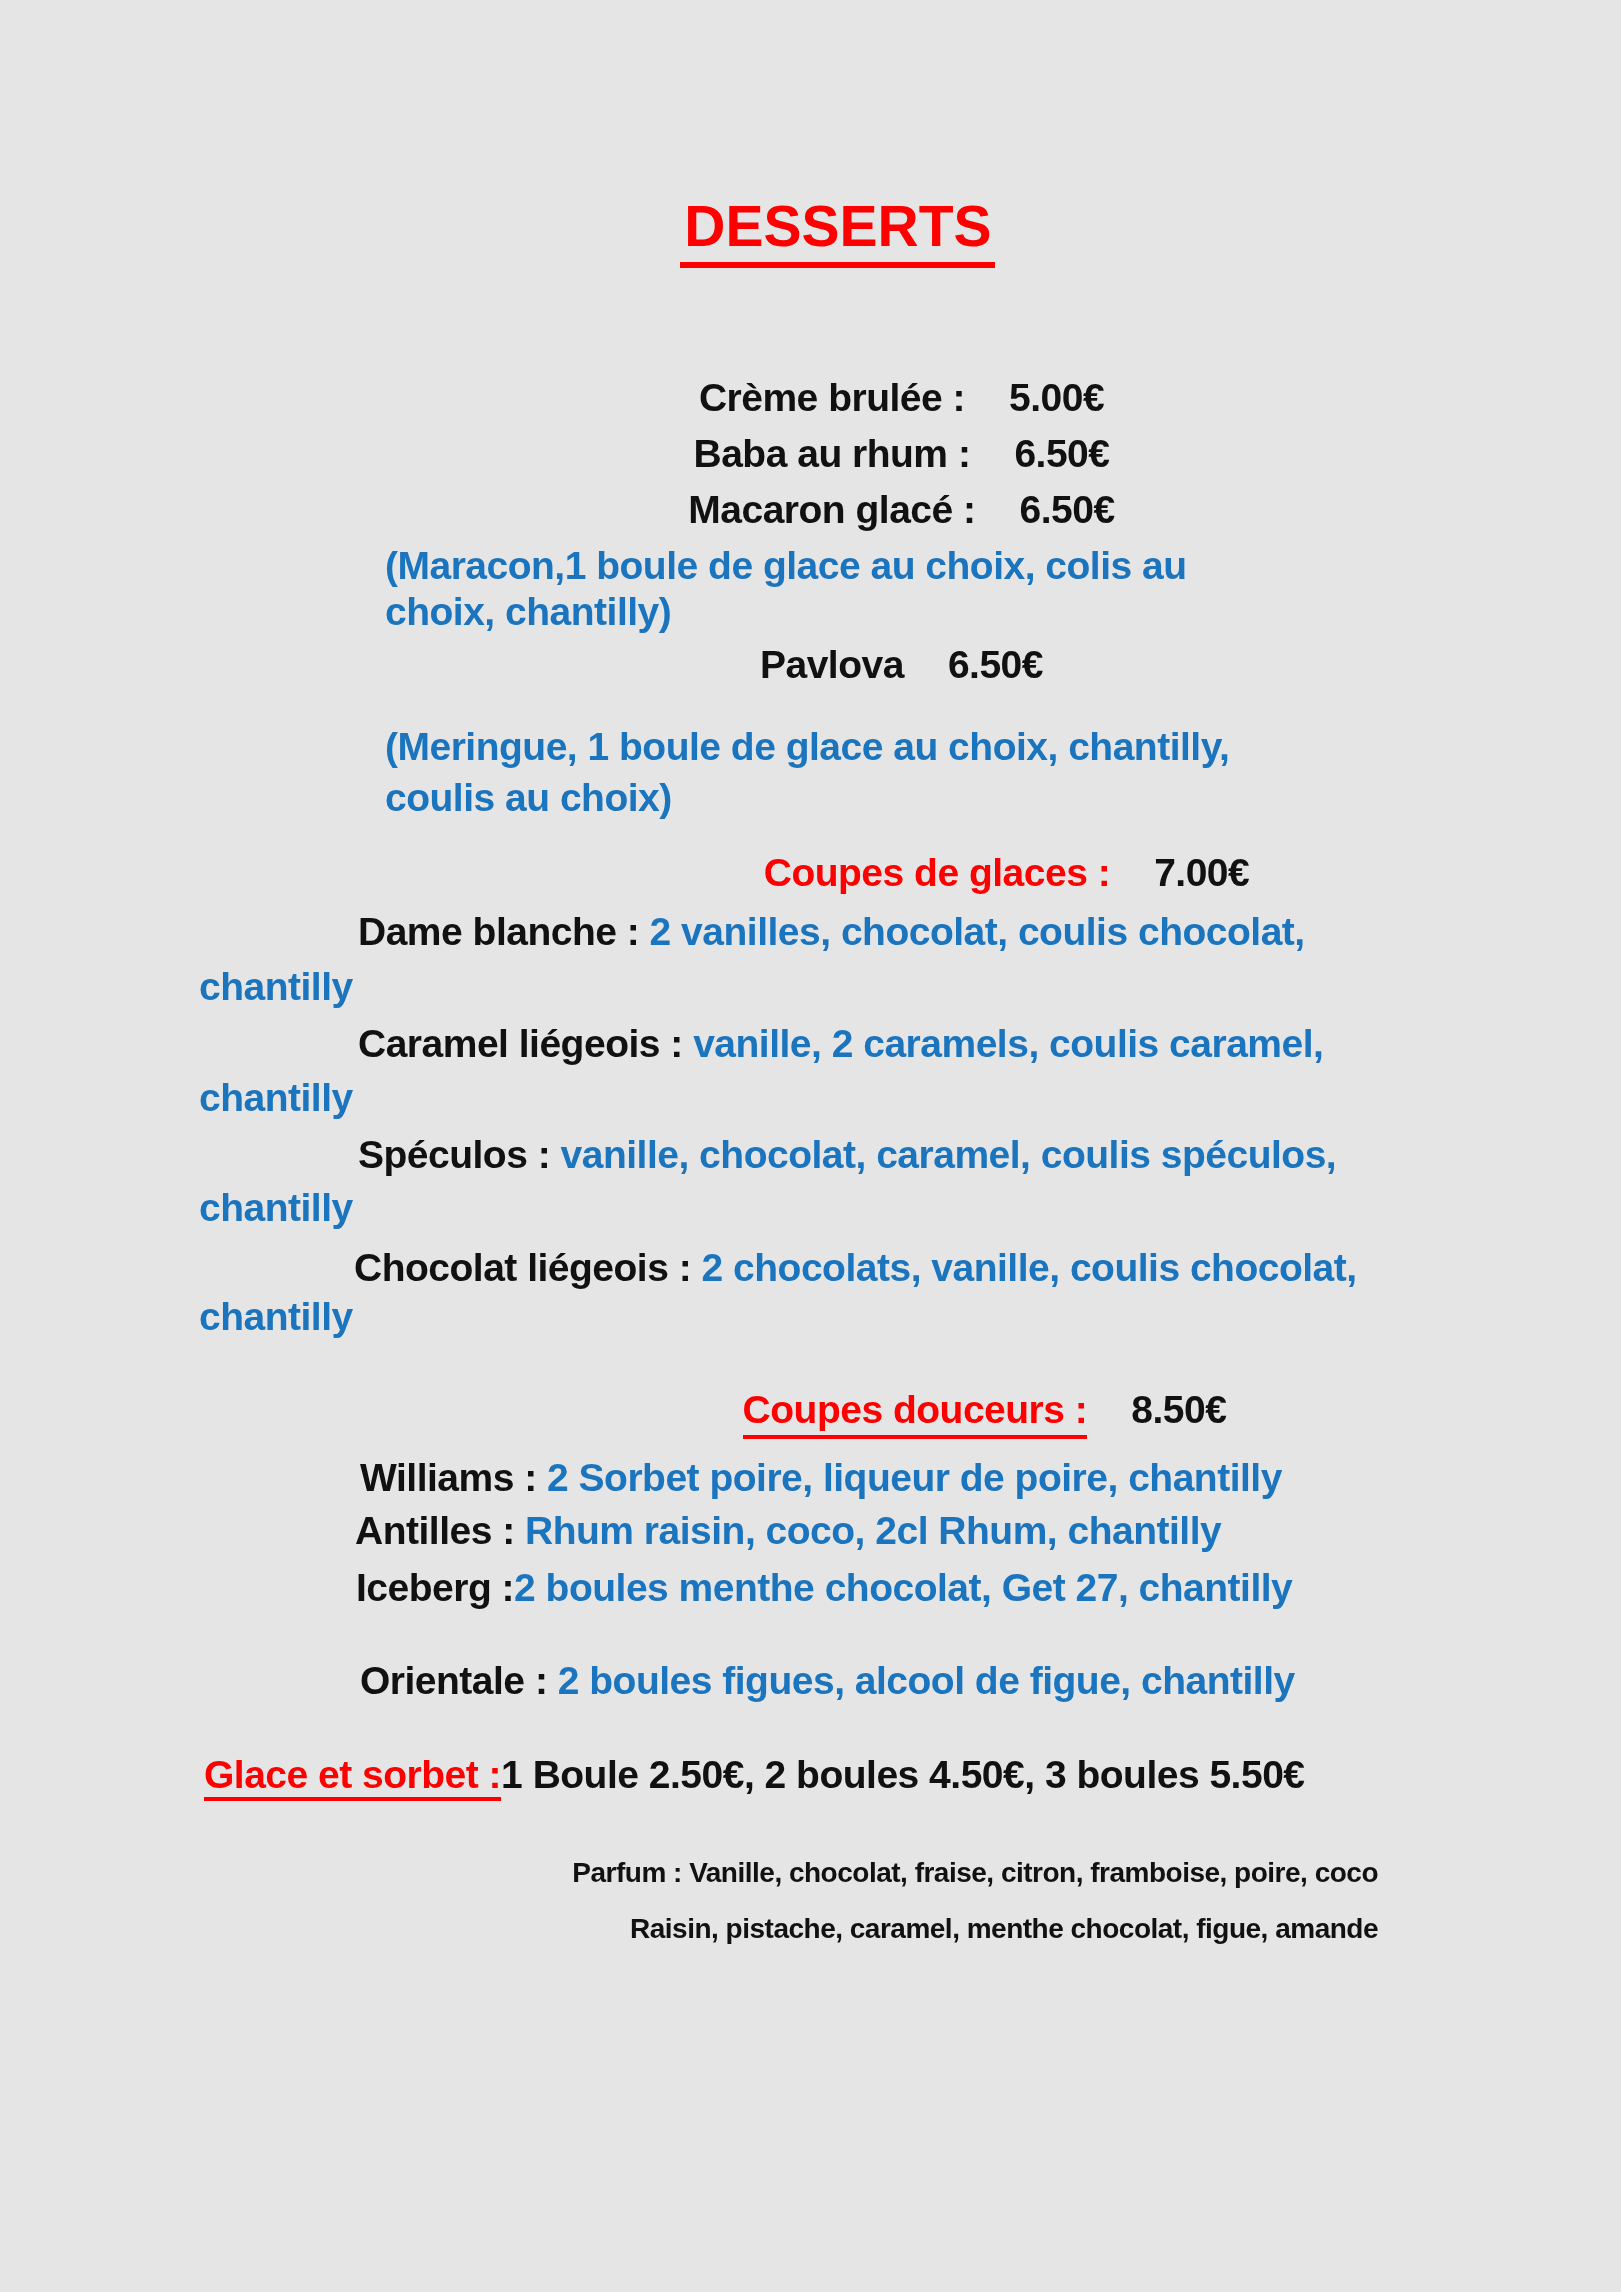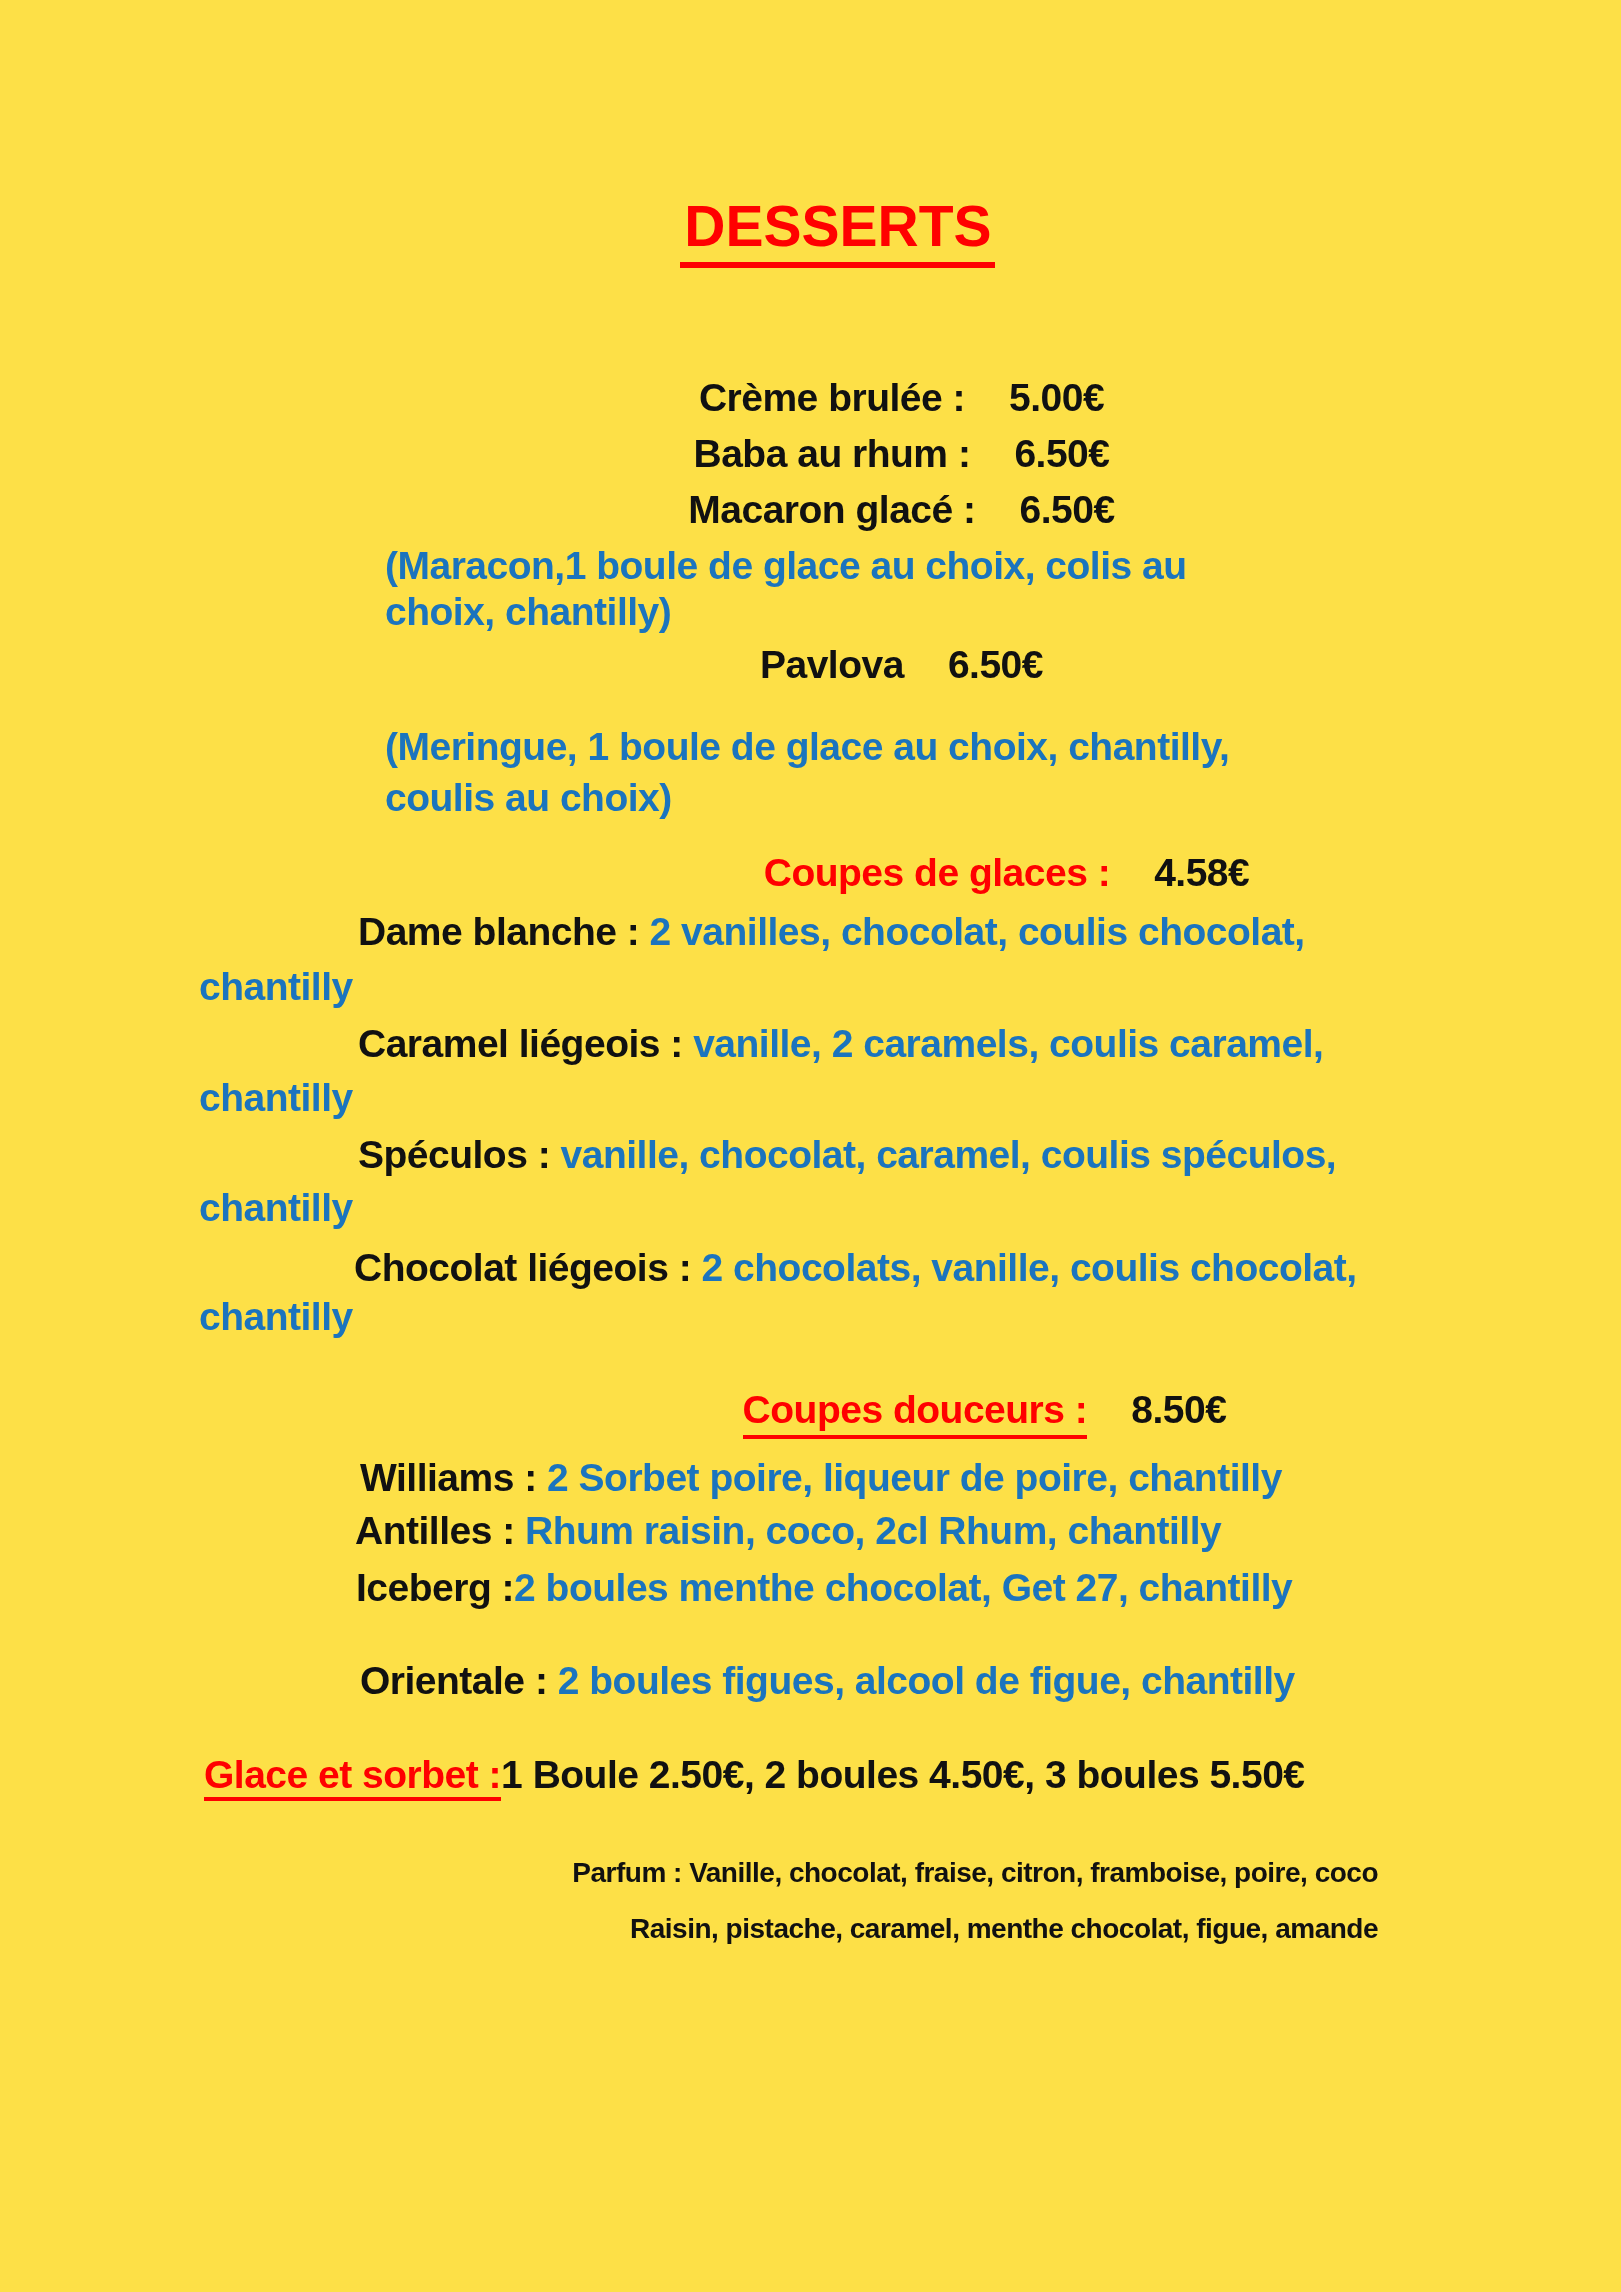--- a/index.html
+++ b/index.html
@@ -5,21 +5,21 @@
   :root{
     --red:#ff0000;
     --blue:#1b74be;
     --ink:#111111;
   }
   html,body{margin:0;padding:0;background:#ffffff;}
   .page{
     position:relative;
     width:1621px;
     height:2293px;
-    background:#fde047;
+    background:#e5e5e5;
     overflow:hidden;
     font-family:"Liberation Sans",sans-serif;
     font-weight:700;
     color:var(--ink);
   }
   .abs{
     position:absolute;
     white-space:nowrap;
     font-size:39px;
     line-height:48px;
@@ -87,21 +87,21 @@
   <div class="abs row" style="top:641px;left:385px;right:203px;">
     <span>Pavlova</span>
     <span class="price">6.50€</span>
   </div>
 
   <div class="abs blue" style="top:723px;left:385px;">(Meringue, 1 boule de glace au choix, chantilly,</div>
   <div class="abs blue" style="top:774px;left:385px;">coulis au choix)</div>
 
   <div class="abs row" style="top:849px;left:595px;right:203px;">
     <span class="red">Coupes de glaces :</span>
-    <span class="price">4.58€</span>
+    <span class="price">7.00€</span>
   </div>
 
   <div class="abs" style="top:908px;left:358px;">
     <span>Dame blanche : </span><span class="blue">2 vanilles, chocolat, coulis chocolat,</span>
   </div>
   <div class="abs blue" style="top:963px;left:199px;">chantilly</div>
 
   <div class="abs" style="top:1020px;left:358px;">
     <span>Caramel liégeois : </span><span class="blue">vanille, 2 caramels, coulis caramel,</span>
   </div>

